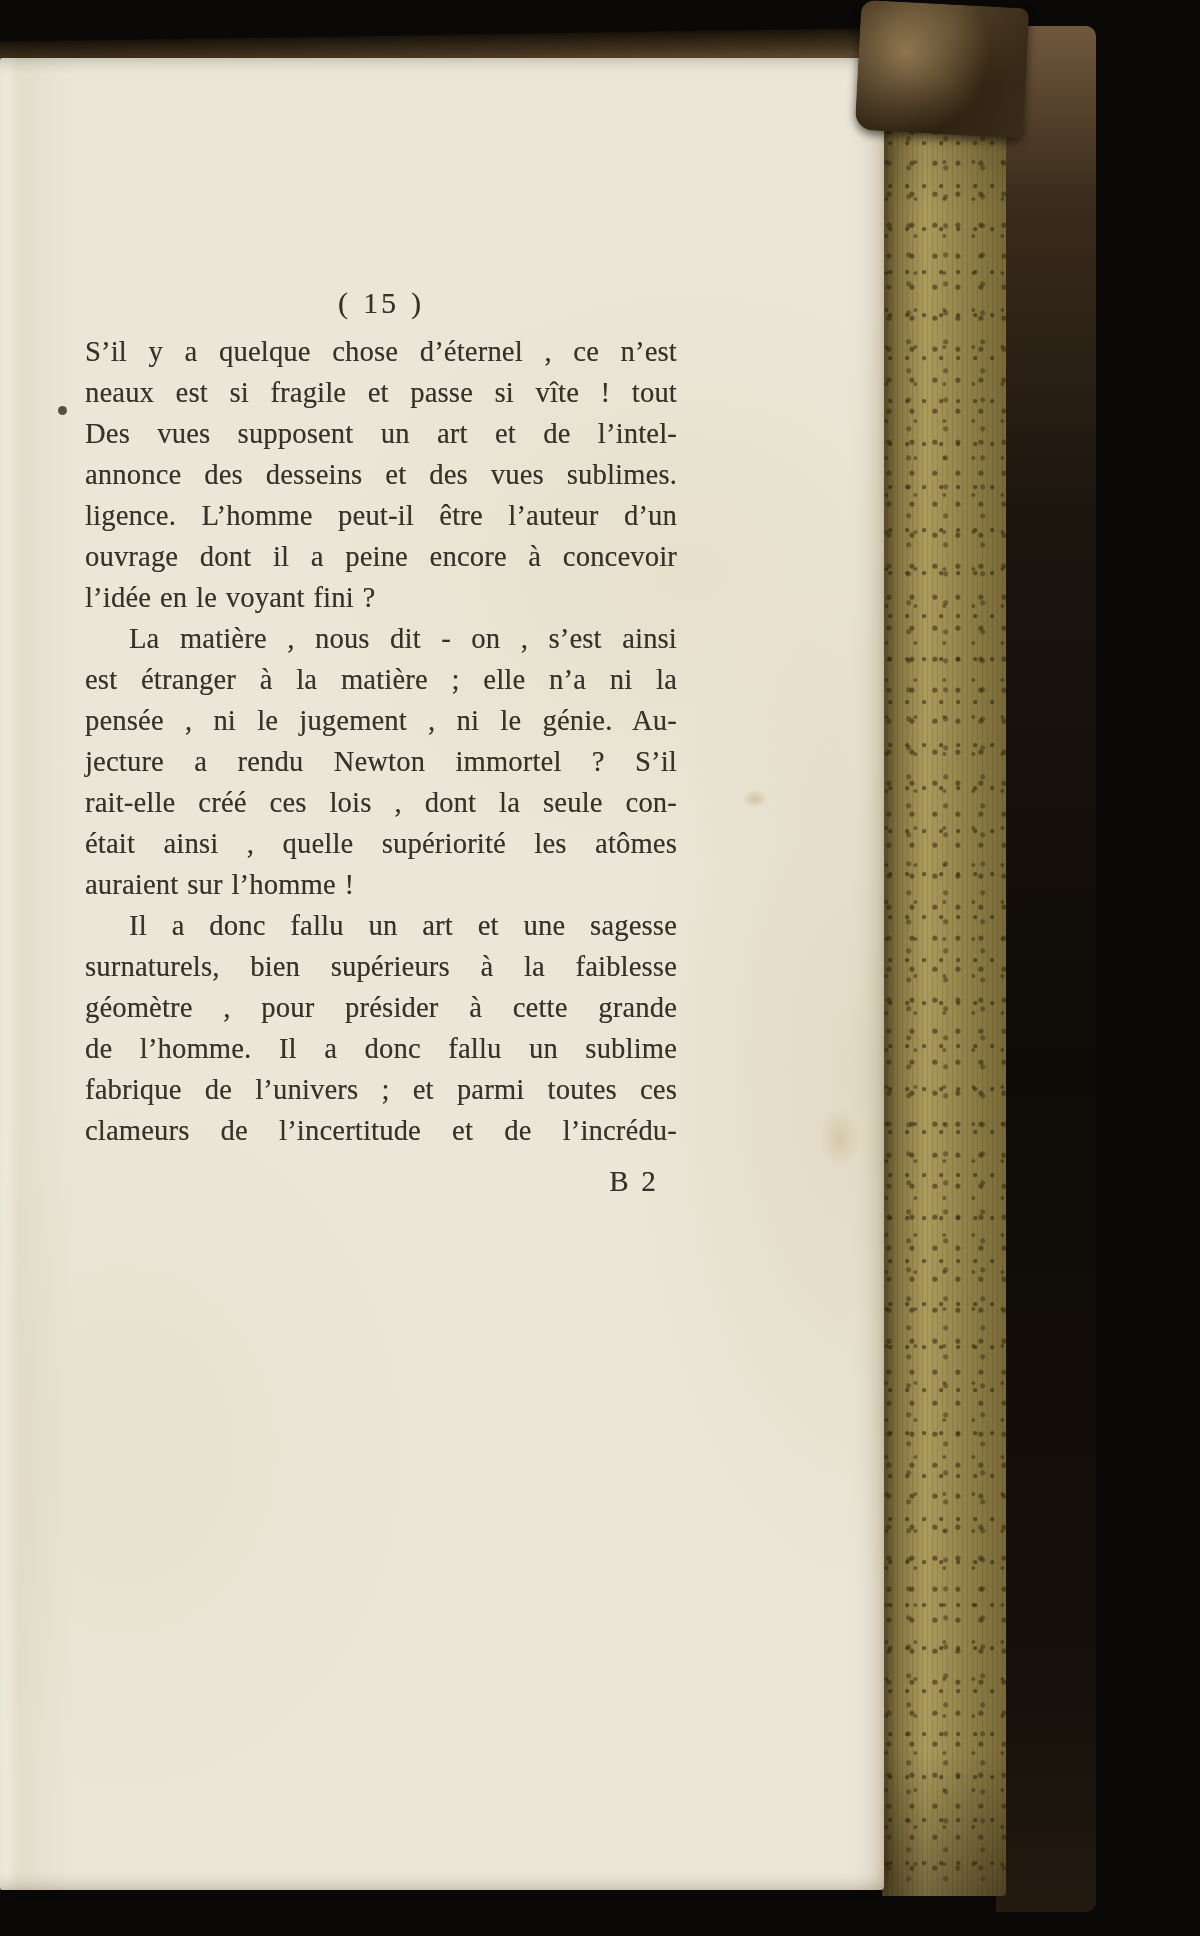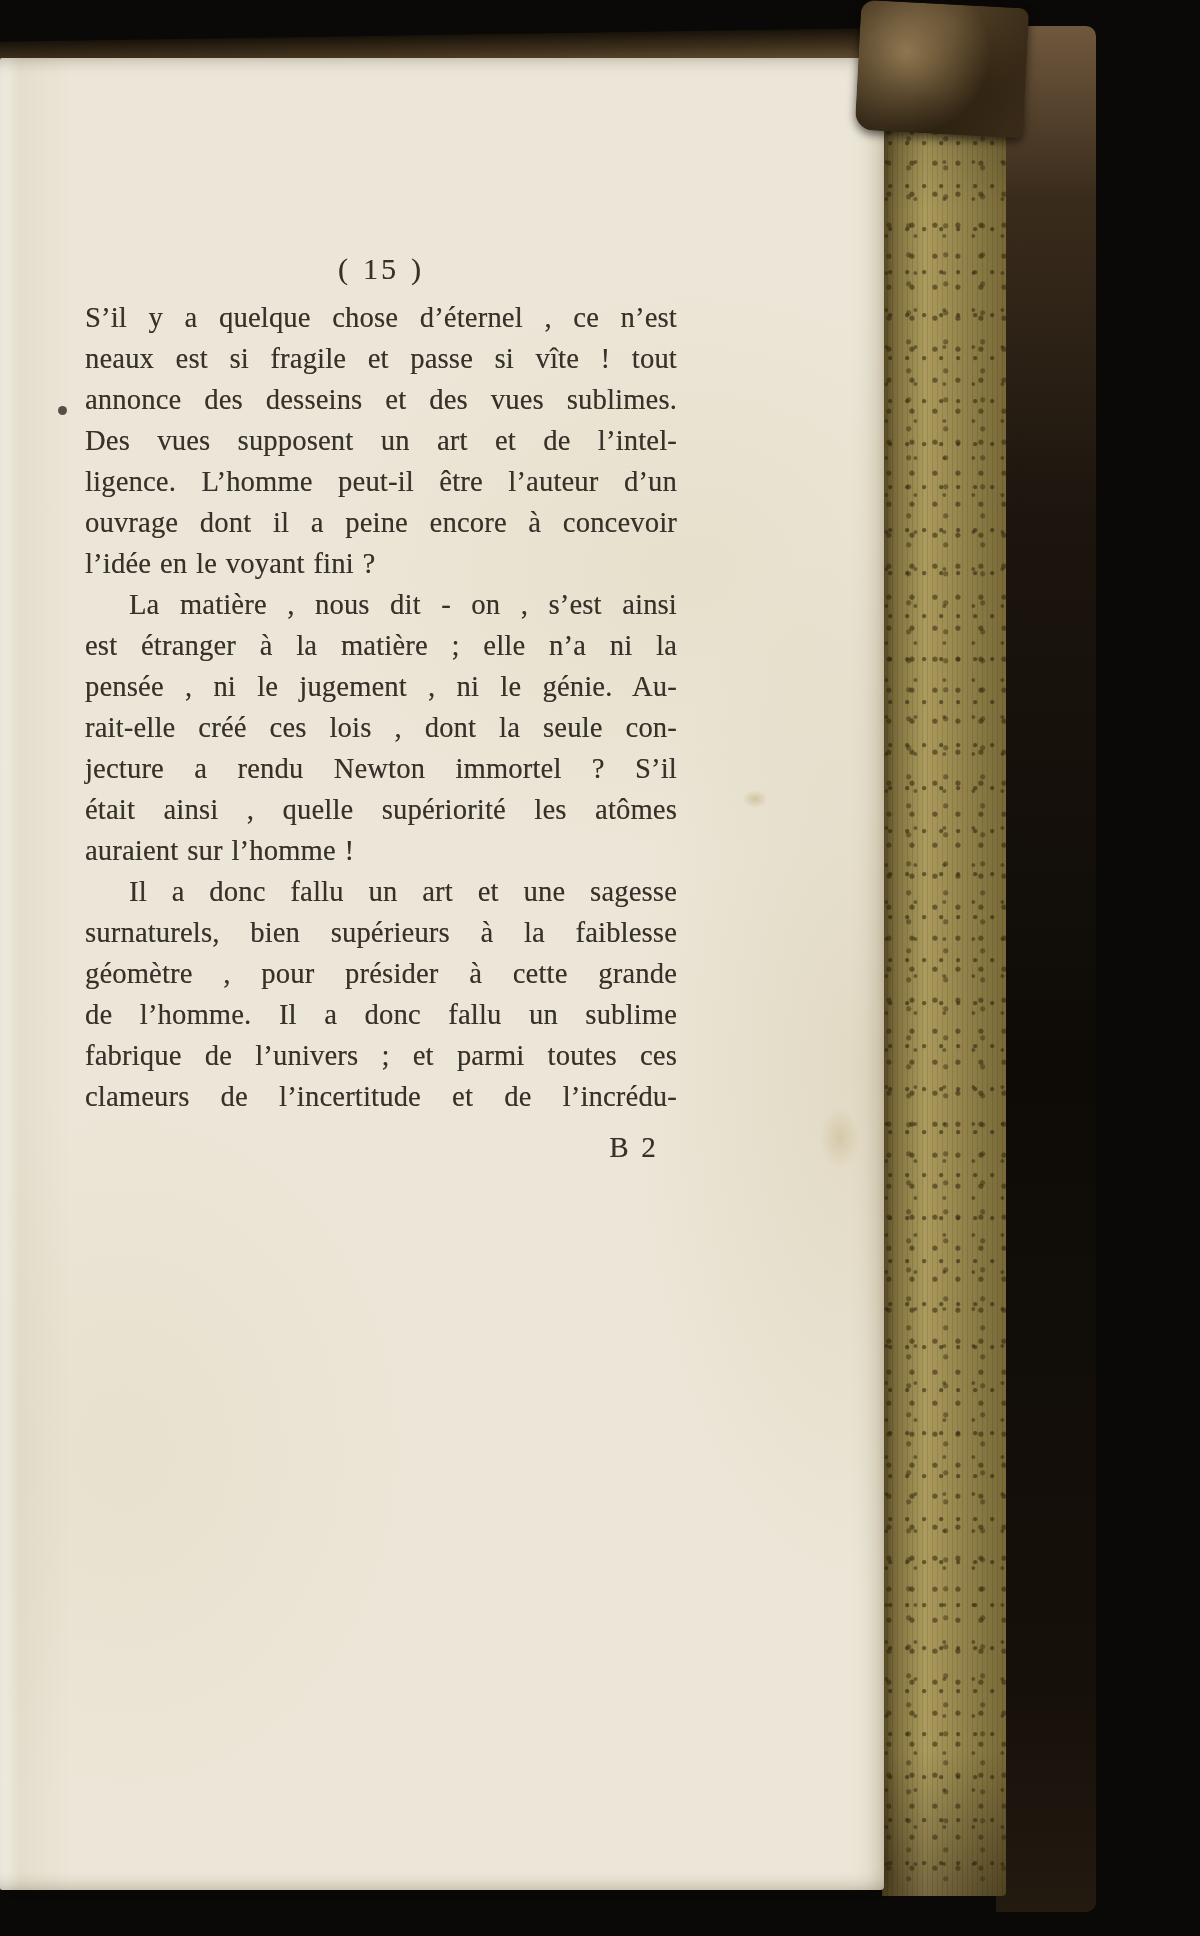--- a/index.html
+++ b/index.html
@@ -101,20 +101,21 @@
     letter-spacing:.2px;
     word-spacing:1.5px;
     text-shadow:.2px .2px .35px rgba(44,36,24,.5);
   }
   .page-number{
     text-align:center;
     font-size:30px;
     letter-spacing:3px;
     margin-bottom:9px;
     line-height:38px;
+    margin-top:34px;
   }
   .tline{
     line-height:41px;
     text-align:left;
     white-space:normal;
     font-family:Liberation Serif, serif;
   }
   .tline.j{
     text-align:justify;
     text-align-last:justify;
@@ -145,32 +146,32 @@
     <div class="stain s1"></div>
     <div class="stain s2"></div>
 
     <div class="text-area">
       <div class="page-number">( 15 )</div>
 
       <div class="text-body">
           <div class="para">
             <div class="tline j">S’il y a quelque chose d’éternel , ce n’est</div>
             <div class="tline j">neaux est si fragile et passe si vîte ! tout</div>
+            <div class="tline j">Des vues supposent un art et de l’intel-</div>
             <div class="tline j">annonce des desseins et des vues sublimes.</div>
-            <div class="tline j">Des vues supposent un art et de l’intel-</div>
             <div class="tline j">ligence. L’homme peut-il être l’auteur d’un</div>
             <div class="tline j">ouvrage dont il a peine encore à concevoir</div>
             <div class="tline">l’idée en le voyant fini ?</div>
           </div>
           <div class="para">
             <div class="tline j indent">La matière , nous dit - on , s’est ainsi</div>
             <div class="tline j">est étranger à la matière ; elle n’a ni la</div>
             <div class="tline j">pensée , ni le jugement , ni le génie. Au-</div>
+            <div class="tline j">jecture a rendu Newton immortel ? S’il</div>
             <div class="tline j">rait-elle créé ces lois , dont la seule con-</div>
-            <div class="tline j">jecture a rendu Newton immortel ? S’il</div>
             <div class="tline j">était ainsi , quelle supériorité les atômes</div>
             <div class="tline">auraient sur l’homme !</div>
           </div>
           <div class="para">
             <div class="tline j indent">Il a donc fallu un art et une sagesse</div>
             <div class="tline j">surnaturels, bien supérieurs à la faiblesse</div>
             <div class="tline j">géomètre , pour présider à cette grande</div>
             <div class="tline j">de l’homme. Il a donc fallu un sublime</div>
             <div class="tline j">fabrique de l’univers ; et parmi toutes ces</div>
             <div class="tline j">clameurs de l’incertitude et de l’incrédu-</div>

